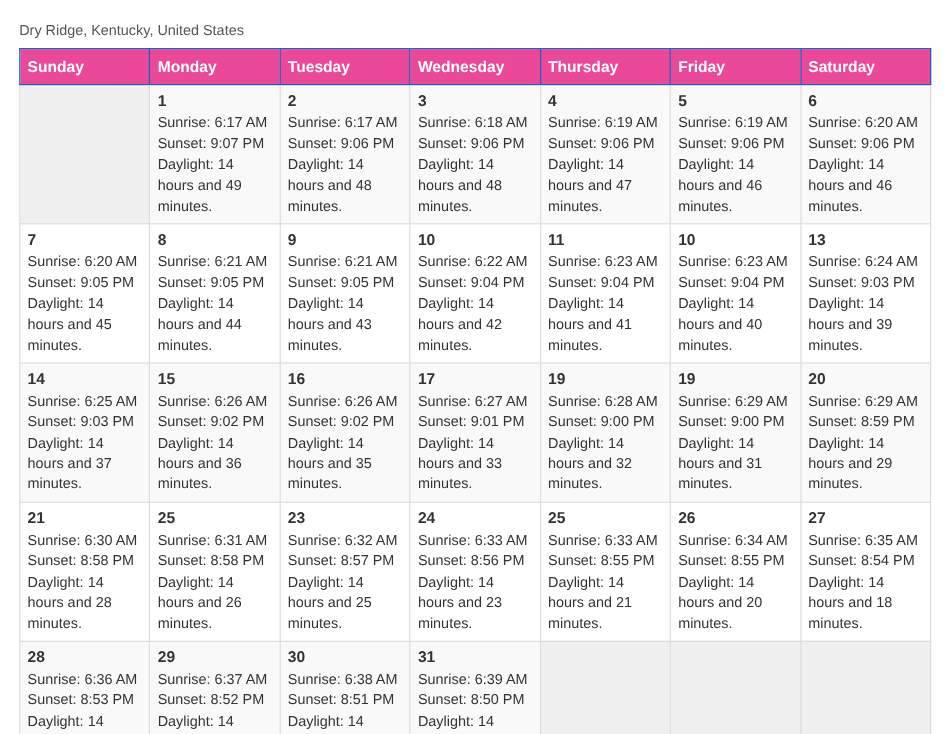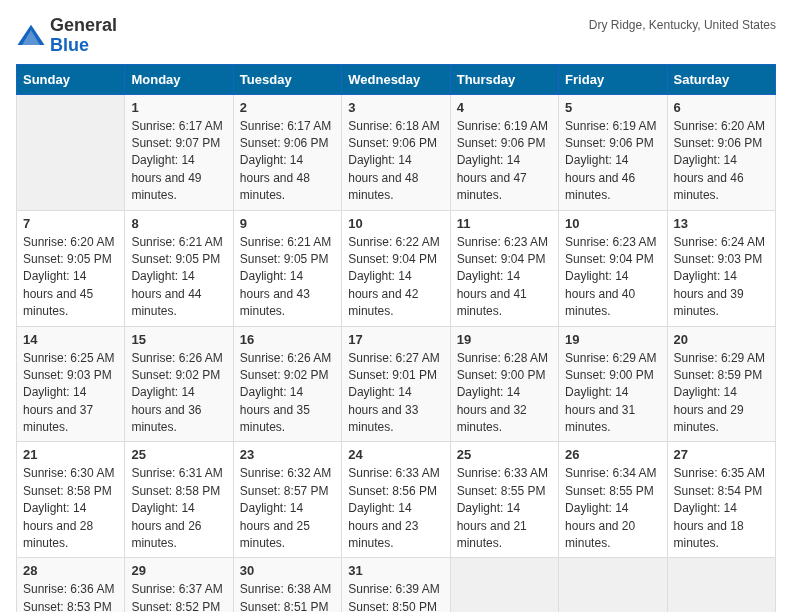--- a/index.html
+++ b/index.html
@@ -53,21 +53,21 @@
       font-size: 12px;
       color: #555;
       margin-top: 2px;
     }
     table {
       width: 100%;
       border-collapse: collapse;
       font-size: 11px;
     }
     thead tr {
-      background-color: #0369a1;
+      background-color: #ec4899;
       color: #fff;
     }
     thead th {
       padding: 7px 6px;
       font-size: 13px;
       font-weight: bold;
       text-align: left;
       border: 1px solid #1565c0;
     }
     tbody tr {
@@ -99,30 +99,20 @@
       line-height: 1.45;
     }
     .empty-cell {
       background: #f0f0f0;
     }
   </style>
 </head>
 <body>
 
 <div class="header">
-  <div class="logo">
-    <svg class="logo-icon" viewBox="0 0 40 40" xmlns="http://www.w3.org/2000/svg">
-      <polygon points="20,5 38,32 2,32" fill="#1565c0"></polygon>
-      <polygon points="20,12 32,32 8,32" fill="#fff" opacity="0.3"></polygon>
-    </svg>
-    <div class="logo-text">
-      <span class="logo-general">General</span>
-      <span class="logo-blue">Blue</span>
-    </div>
-  </div>
   <div class="title-block">
     <div class="subtitle">Dry Ridge, Kentucky, United States</div>
   </div>
 </div>
 
 <table>
   <thead>
     <tr>
       <th>Sunday</th>
       <th>Monday</th>

